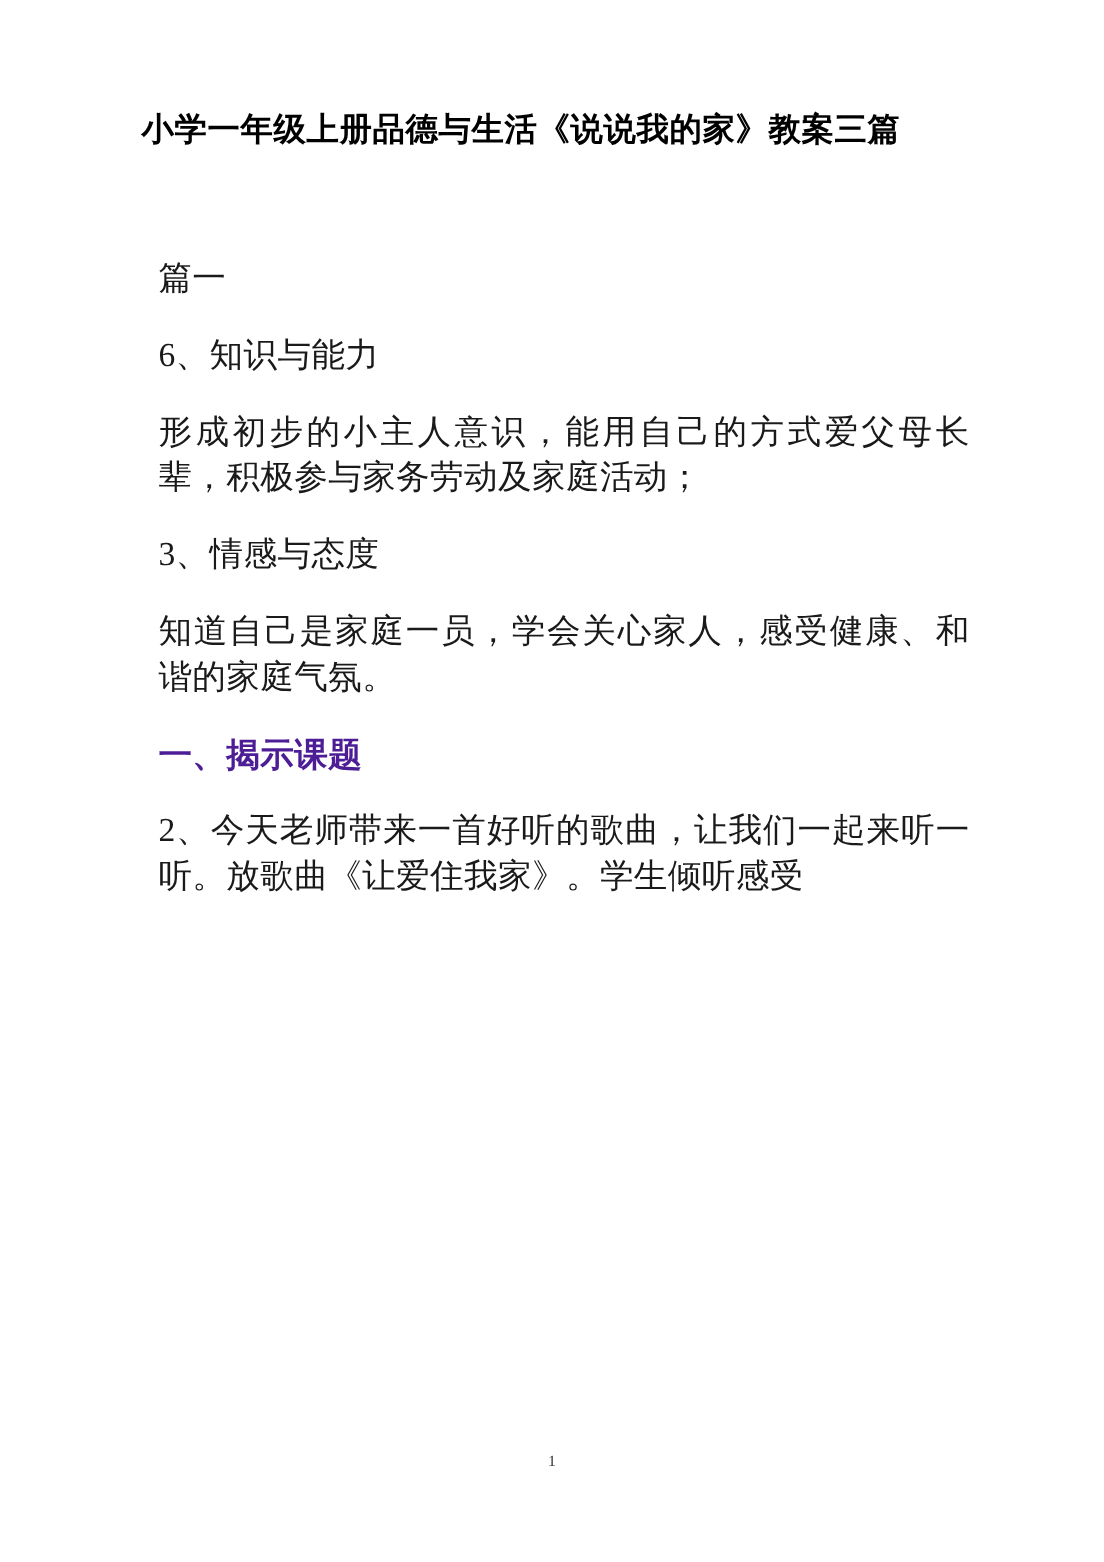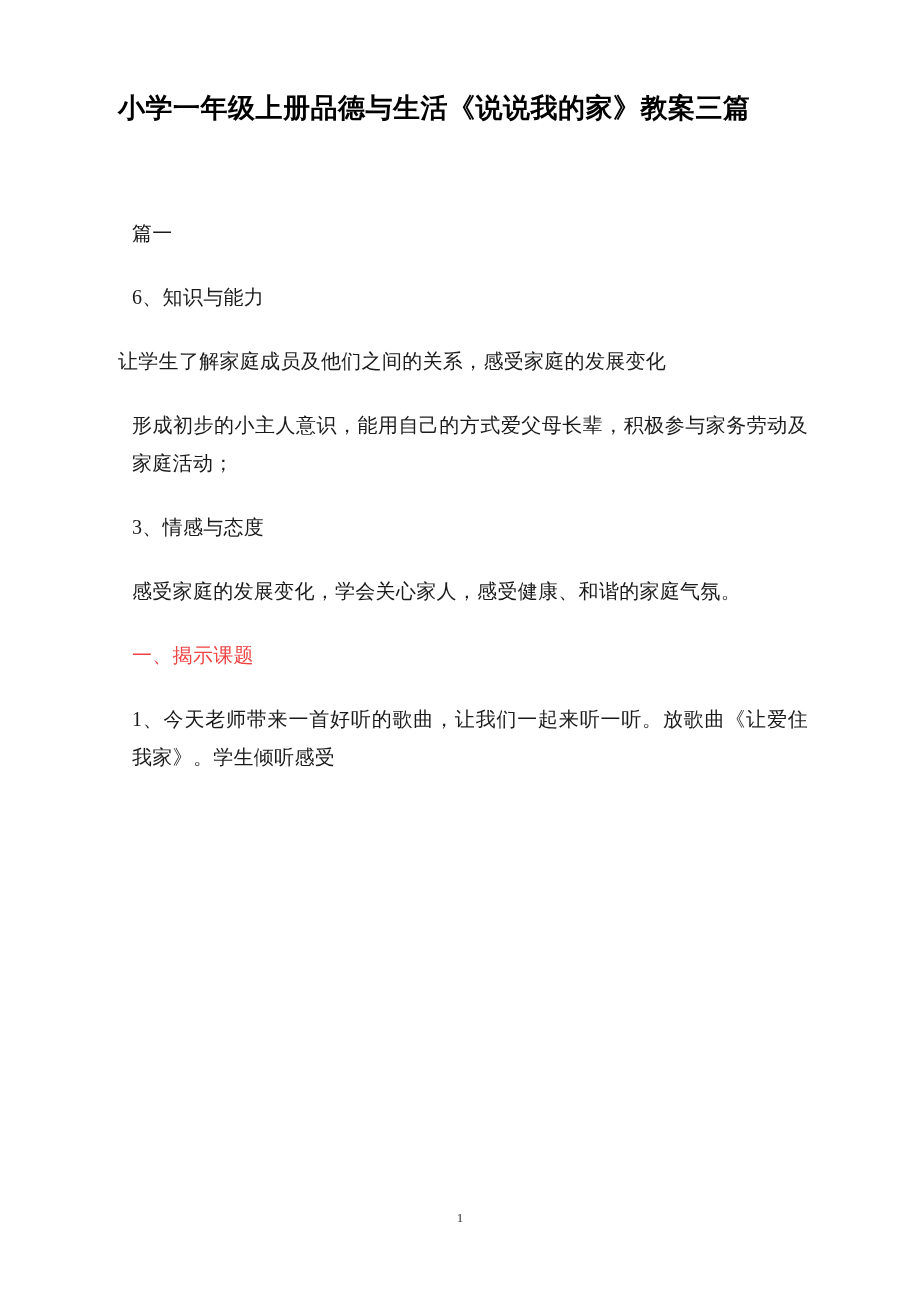--- a/index.html
+++ b/index.html
@@ -33,34 +33,34 @@
     font-family: "Liberation Sans", "DejaVu Sans", sans-serif;
     font-size: 27px;
     font-weight: bold;
     line-height: 44px;
     letter-spacing: 0.5px;
     margin: 0 0 0 0;
     text-align: left;
     color: #000000;
   }
   .para {
-    font-size: 20px;
+    font-size: 28px;
     line-height: 38px;
     margin: 0;
     padding: 0;
     color: #1a1a1a;
     text-align: justify;
     letter-spacing: 0.3px;
   }
   .spacer-lg { height: 58px; }
   .para.ind1 { padding-left: 14px; }
   .para.bold {
     font-family: "Liberation Sans", "DejaVu Sans", sans-serif;
-    font-weight: normal;
-    color: #ef4444;
+    font-weight: bold;
+    color: #4c1d95;
   }
   .block {
     margin-top: 26px;
   }
   .page-number {
     position: absolute;
     left: 0;
     right: 0;
     top: 1210px;
     text-align: center;
@@ -75,24 +75,23 @@
 <div class="page">
 
   <div class="content">
 
     <h1 class="doc-title">小学一年级上册品德与生活《说说我的家》教案三篇</h1>
 
     <div class="spacer-lg"></div>
 
     <p class="para ind1 block">篇一</p>
     <p class="para ind1 block">6、知识与能力</p>
-    <p class="para block">让学生了解家庭成员及他们之间的关系，感受家庭的发展变化</p>
     <p class="para ind1 block">形成初步的小主人意识，能用自己的方式爱父母长辈，积极参与家务劳动及家庭活动；</p>
     <p class="para ind1 block">3、情感与态度</p>
-    <p class="para ind1 block">感受家庭的发展变化，学会关心家人，感受健康、和谐的家庭气氛。</p>
+    <p class="para ind1 block">知道自己是家庭一员，学会关心家人，感受健康、和谐的家庭气氛。</p>
     <p class="para ind1 bold block">一、揭示课题</p>
-    <p class="para ind1 block">1、今天老师带来一首好听的歌曲，让我们一起来听一听。放歌曲《让爱住我家》。学生倾听感受</p>
+    <p class="para ind1 block">2、今天老师带来一首好听的歌曲，让我们一起来听一听。放歌曲《让爱住我家》。学生倾听感受</p>
 
   </div>
 
   <div class="page-number">1</div>
 
 </div>
 
 </body></html>

